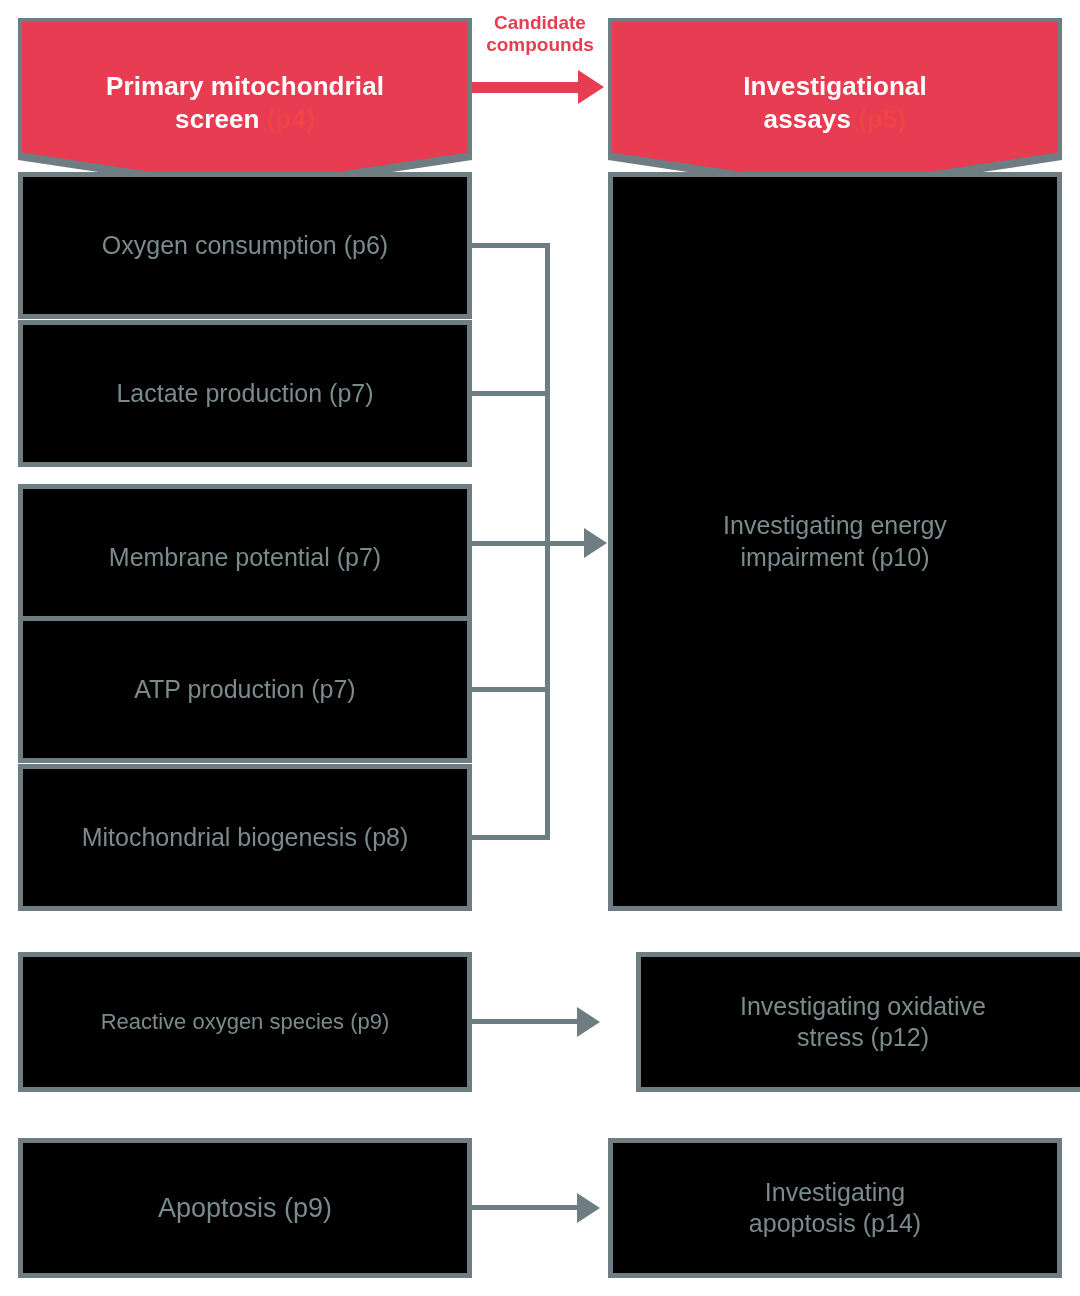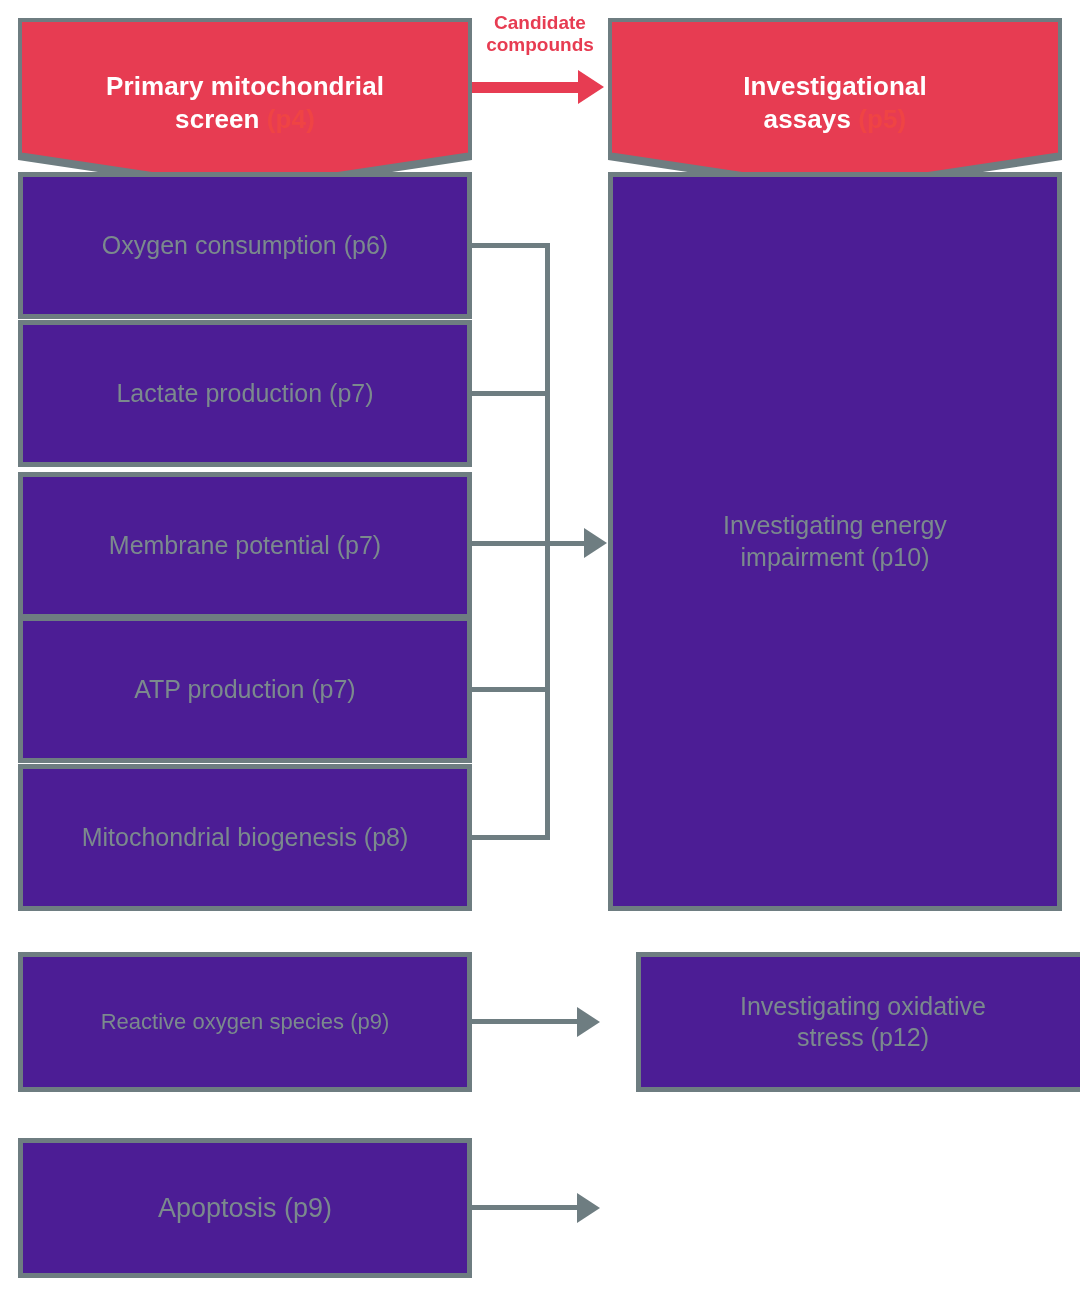--- a/index.html
+++ b/index.html
@@ -45,21 +45,21 @@
     line-height: 1.28;
     padding: 0 18px;
   }
   .pg-light { color: #ef4444; }
 
   
   .box {
     position: absolute;
     box-sizing: border-box;
     border: 5px solid #6e7d81;
-    background: #4c1d95;
+    background: #000000;
     display: flex;
     align-items: center;
     justify-content: center;
     text-align: center;
     color: #7b8a8d;
     line-height: 1.26;
   }
   .box .boxLabel {
     padding: 0 14px;
     display: block;
@@ -136,21 +136,21 @@
   </div>
 
   <div class="box" style="left:18px; top:172px; width:454px; height:147px; font-size:25px;">
     <span class="boxLabel">Oxygen consumption (p6)</span>
   </div>
 
   <div class="box" style="left:18px; top:320px; width:454px; height:147px; font-size:25px;">
     <span class="boxLabel">Lactate production (p7)</span>
   </div>
 
-  <div class="box" style="left:18px; top:472px; width:454px; height:147px; font-size:25px;">
+  <div class="box" style="left:18px; top:484px; width:454px; height:147px; font-size:25px;">
     <span class="boxLabel">Membrane potential (p7)</span>
   </div>
 
   <div class="box" style="left:18px; top:616px; width:454px; height:147px; font-size:25px;">
     <span class="boxLabel">ATP production (p7)</span>
   </div>
 
   <div class="box" style="left:18px; top:764px; width:454px; height:147px; font-size:25px;">
     <span class="boxLabel">Mitochondrial biogenesis (p8)</span>
   </div>
@@ -170,20 +170,26 @@
     </span>
   </div>
 
   <div class="box" style="left:636px; top:952px; width:454px; height:140px; font-size:25px;">
     <span class="boxLabel">
       <span>Investigating oxidative</span><br>
       <span>stress (p12)</span>
     </span>
   </div>
 
+  <div class="box" style="left:608px; top:1138px; width:454px; height:140px; font-size:25px;">
+    <span class="boxLabel">
+      <span>Investigating</span><br>
+      <span>apoptosis (p14)</span>
+    </span>
+  </div>
 
   <div class="hline" style="left:472px; top:243px; width:78px;"></div>
   <div class="hline" style="left:472px; top:391px; width:78px;"></div>
   <div class="hline" style="left:472px; top:541px; width:78px;"></div>
   <div class="hline" style="left:472px; top:687px; width:78px;"></div>
   <div class="hline" style="left:472px; top:835px; width:78px;"></div>
 
   <div class="vline" style="left:545px; top:243px; height:597px;"></div>
 
   <div class="hline" style="left:545px; top:541px; width:48px;"></div>

